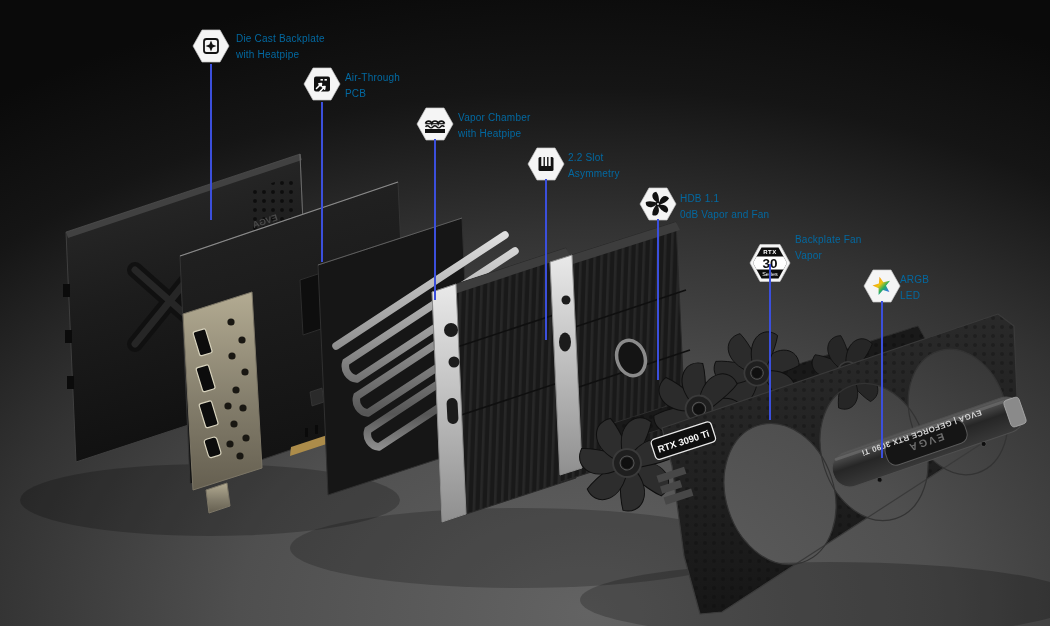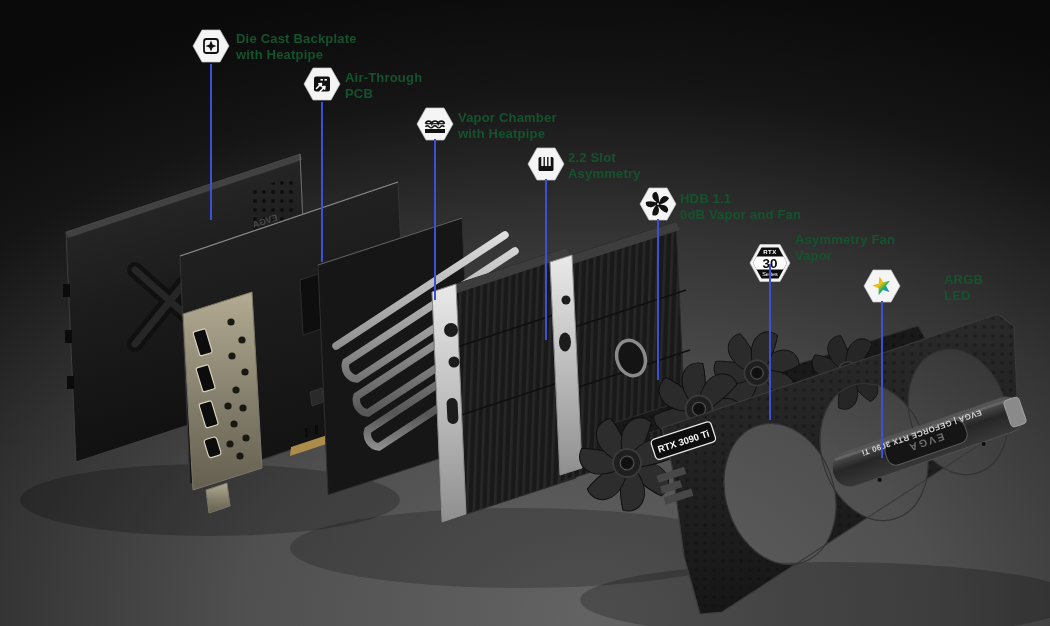--- a/index.html
+++ b/index.html
@@ -5,31 +5,31 @@
   html,body{margin:0;padding:0}
   body{
     width:1050px;height:626px;overflow:hidden;
     background:radial-gradient(1000px 640px at 56% 98%, #636363 0%, #4f4f4f 35%, #333333 60%, #151515 82%, #0a0a0a 100%);
     font-family:"Liberation Sans", sans-serif;
   }
   .scene{position:relative;width:1050px;height:626px}
   #art{position:absolute;left:0;top:0}
   .co-icon,.co-label,.co-line{position:absolute}
   .co-icon svg{display:block}
-  .co-label{color:#14532d;font-weight:bold;font-size:13px;line-height:15.6px;letter-spacing:.2px;white-space:nowrap}
+  .co-label{color:#0369a1;font-weight:normal;font-size:10px;line-height:15.6px;letter-spacing:.2px;white-space:nowrap}
   .co-label span{display:block}
   .co-line{width:2px;background:#3b4fdc}
   
   #ic1{left:191px;top:28px}  #lb1{left:236px;top:31px}  #ln1{left:210px;top:64px;height:156px}
   #ic2{left:302px;top:66px}  #lb2{left:345px;top:70px}  #ln2{left:321px;top:102px;height:160px}
   #ic3{left:415px;top:106px} #lb3{left:458px;top:110px} #ln3{left:434px;top:139px;height:161px}
   #ic4{left:526px;top:146px} #lb4{left:568px;top:150px} #ln4{left:545px;top:179px;height:161px}
   #ic5{left:638px;top:186px} #lb5{left:680px;top:191px} #ln5{left:657px;top:219px;height:161px}
   #ic6{left:748px;top:242px} #lb6{left:795px;top:232px} #ln6{left:769px;top:264px;height:156px}
-  #ic7{left:862px;top:268px} #lb7{left:944px;top:272px} #ln7{left:881px;top:301px;height:157px}
+  #ic7{left:862px;top:268px} #lb7{left:900px;top:272px} #ln7{left:881px;top:301px;height:157px}
 </style>
 </head>
 <body>
 
 <div class="scene">
 
 <svg id="art" width="1050" height="626" viewBox="0 0 1050 626">
   <defs>
     <linearGradient id="plateG" x1="0" y1="0" x2="0.25" y2="1">
       <stop offset="0" stop-color="#2d2d2d"></stop>
@@ -379,21 +379,21 @@
           </defs>
       <path d="M12 2.5 H32 L42 21 L32 39.5 H12 L2 21 Z" fill="#f5f5f5" stroke="#c8c8c8" stroke-width="0.7"></path>
       <path d="M13.5 5.5 H30.5 L39 21 L30.5 36.5 H13.5 L5 21 Z" fill="#0c0c0c"></path>
       <rect x="5" y="14.5" width="34" height="13" fill="#ffffff" clip-path="url(#rtxClip)"></rect>
       <text x="22" y="12.2" text-anchor="middle" font-family="Liberation Sans, sans-serif" font-size="6" font-weight="bold" letter-spacing="0.5" fill="#ffffff">RTX</text>
       <text x="22" y="25.8" text-anchor="middle" font-family="Liberation Sans, sans-serif" font-size="13.5" font-weight="bold" fill="#0c0c0c">30</text>
       <text x="22" y="34.2" text-anchor="middle" font-family="Liberation Sans, sans-serif" font-size="5.5" fill="#ffffff">Series</text>
     </svg>
   </div>
   <div class="co-label" id="lb6">
-    <span>Asymmetry Fan</span>
+    <span>Backplate Fan</span>
     <span>Vapor</span>
   </div>
   <div class="co-line" id="ln6"></div>
 </div>
 
 <div>
   <div class="co-icon" id="ic7">
     <svg width="40" height="36" viewBox="0 0 40 36">
       <path d="M11 2 H29 L38 18 L29 34 H11 L2 18 Z" fill="#f5f5f5" stroke="#c8c8c8" stroke-width="0.7"></path>
       <path d="M17.5 8.8 L21.4 14.3 L28.0 12.8 L24.0 17.8 L27.4 24.0 L21.0 21.9 L16.6 26.9 L16.6 20.2 L10.5 17.5 L16.9 15.5 Z" fill="url(#rainbow)"></path>

